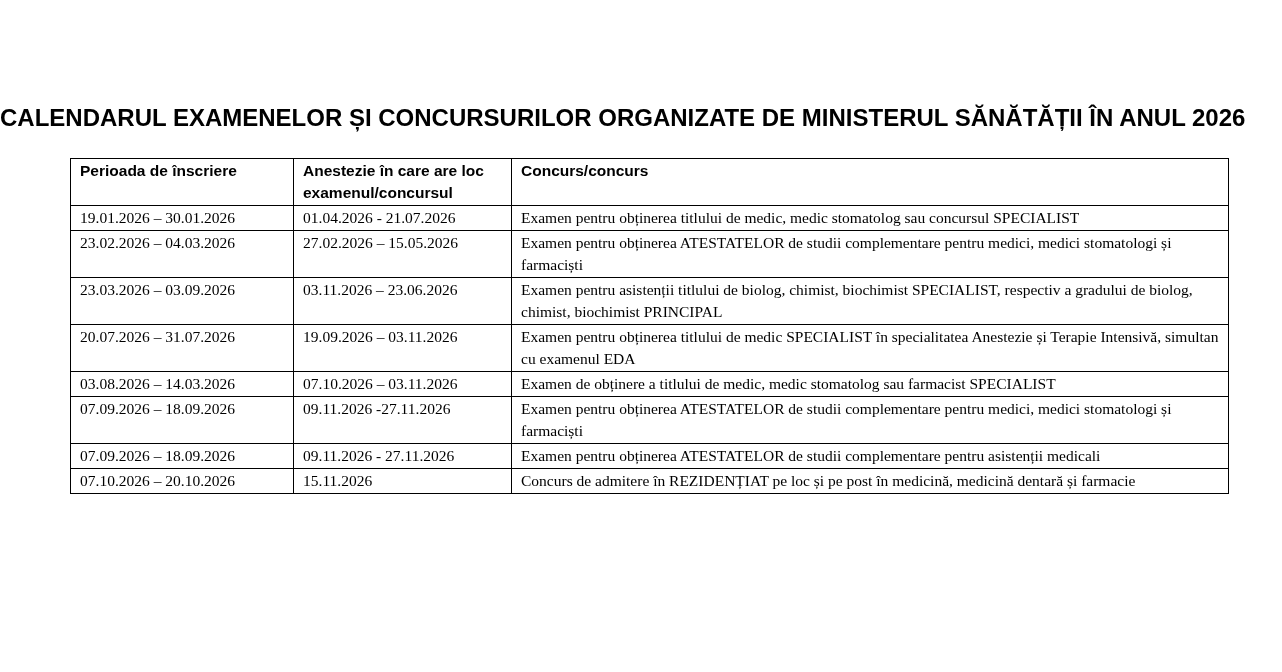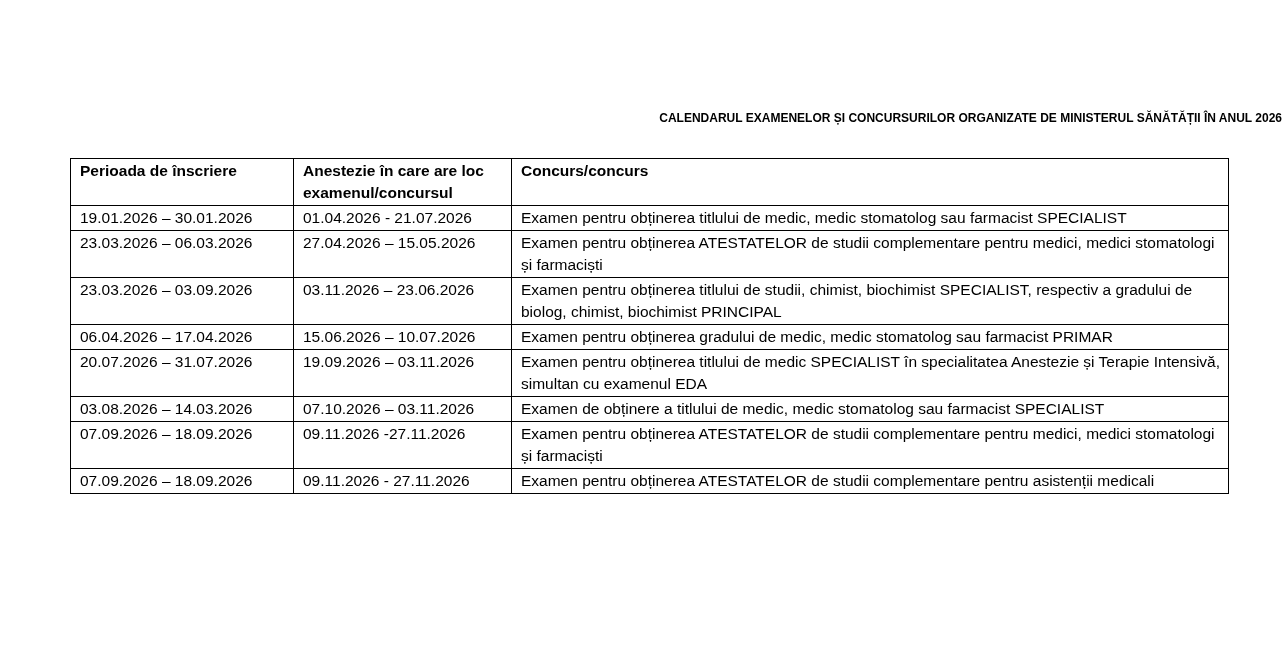--- a/index.html
+++ b/index.html
@@ -17,22 +17,22 @@
     overflow: hidden;
     box-sizing: border-box;
   }
   .doc-title {
     margin: 0;
     padding: 0;
     position: absolute;
     top: 103px;
     left: 0;
     width: 100%;
-    text-align: right;
-    font-size: 12px;
+    text-align: left;
+    font-size: 24px;
     font-weight: bold;
     line-height: 30px;
     letter-spacing: 0px;
     color: #000000;
     white-space: nowrap;
   }
   table.calendar {
     position: absolute;
     top: 158px;
     left: 70px;
@@ -54,20 +54,21 @@
     overflow: hidden;
     margin-top: 16px;
   }
   table.calendar th {
     font-weight: bold;
     height: 44px;
     box-sizing: border-box;
   }
   table.calendar td {
     font-weight: normal;
+    font-family: Liberation Serif, serif;
   }
 </style>
 </head>
 <body>
 
 <div class="page">
 
   <h1 class="doc-title">CALENDARUL EXAMENELOR ȘI CONCURSURILOR ORGANIZATE DE MINISTERUL SĂNĂTĂȚII ÎN ANUL 2026</h1>
 
   <table class="calendar">
@@ -80,36 +81,31 @@
       <tr>
         <th>Perioada de înscriere</th>
         <th>Anestezie în care are loc examenul/concursul</th>
         <th>Concurs/concurs</th>
       </tr>
     </thead>
     <tbody>
       <tr>
         <td>19.01.2026 – 30.01.2026</td>
         <td>01.04.2026 - 21.07.2026</td>
-        <td>Examen pentru obținerea titlului de medic, medic stomatolog sau farmacist SPECIALIST</td>
+        <td>Examen pentru obținerea titlului de medic, medic stomatolog sau concursul SPECIALIST</td>
       </tr>
       <tr>
-        <td>23.03.2026 – 06.03.2026</td>
-        <td>27.04.2026 – 15.05.2026</td>
+        <td>23.02.2026 – 04.03.2026</td>
+        <td>27.02.2026 – 15.05.2026</td>
         <td>Examen pentru obținerea ATESTATELOR de studii complementare pentru medici, medici stomatologi și farmaciști</td>
       </tr>
       <tr>
         <td>23.03.2026 – 03.09.2026</td>
         <td>03.11.2026 – 23.06.2026</td>
-        <td>Examen pentru obținerea titlului de studii, chimist, biochimist SPECIALIST, respectiv a gradului de biolog, chimist, biochimist PRINCIPAL</td>
-      </tr>
-      <tr>
-        <td>06.04.2026 – 17.04.2026</td>
-        <td>15.06.2026 – 10.07.2026</td>
-        <td>Examen pentru obținerea gradului de medic, medic stomatolog sau farmacist PRIMAR</td>
+        <td>Examen pentru asistenții titlului de biolog, chimist, biochimist SPECIALIST, respectiv a gradului de biolog, chimist, biochimist PRINCIPAL</td>
       </tr>
       <tr>
         <td>20.07.2026 – 31.07.2026</td>
         <td>19.09.2026 – 03.11.2026</td>
         <td>Examen pentru obținerea titlului de medic SPECIALIST în specialitatea Anestezie și Terapie Intensivă, simultan cu examenul EDA</td>
       </tr>
       <tr>
         <td>03.08.2026 – 14.03.2026</td>
         <td>07.10.2026 – 03.11.2026</td>
         <td>Examen de obținere a titlului de medic, medic stomatolog sau farmacist SPECIALIST</td>
@@ -117,16 +113,21 @@
       <tr>
         <td>07.09.2026 – 18.09.2026</td>
         <td>09.11.2026 -27.11.2026</td>
         <td>Examen pentru obținerea ATESTATELOR de studii complementare pentru medici, medici stomatologi și farmaciști</td>
       </tr>
       <tr>
         <td>07.09.2026 – 18.09.2026</td>
         <td>09.11.2026 - 27.11.2026</td>
         <td>Examen pentru obținerea ATESTATELOR de studii complementare pentru asistenții medicali</td>
       </tr>
+      <tr>
+        <td>07.10.2026 – 20.10.2026</td>
+        <td>15.11.2026</td>
+        <td>Concurs de admitere în REZIDENȚIAT pe loc și pe post în medicină, medicină dentară și farmacie</td>
+      </tr>
     </tbody>
   </table>
 
 </div>
 
 </body></html>

